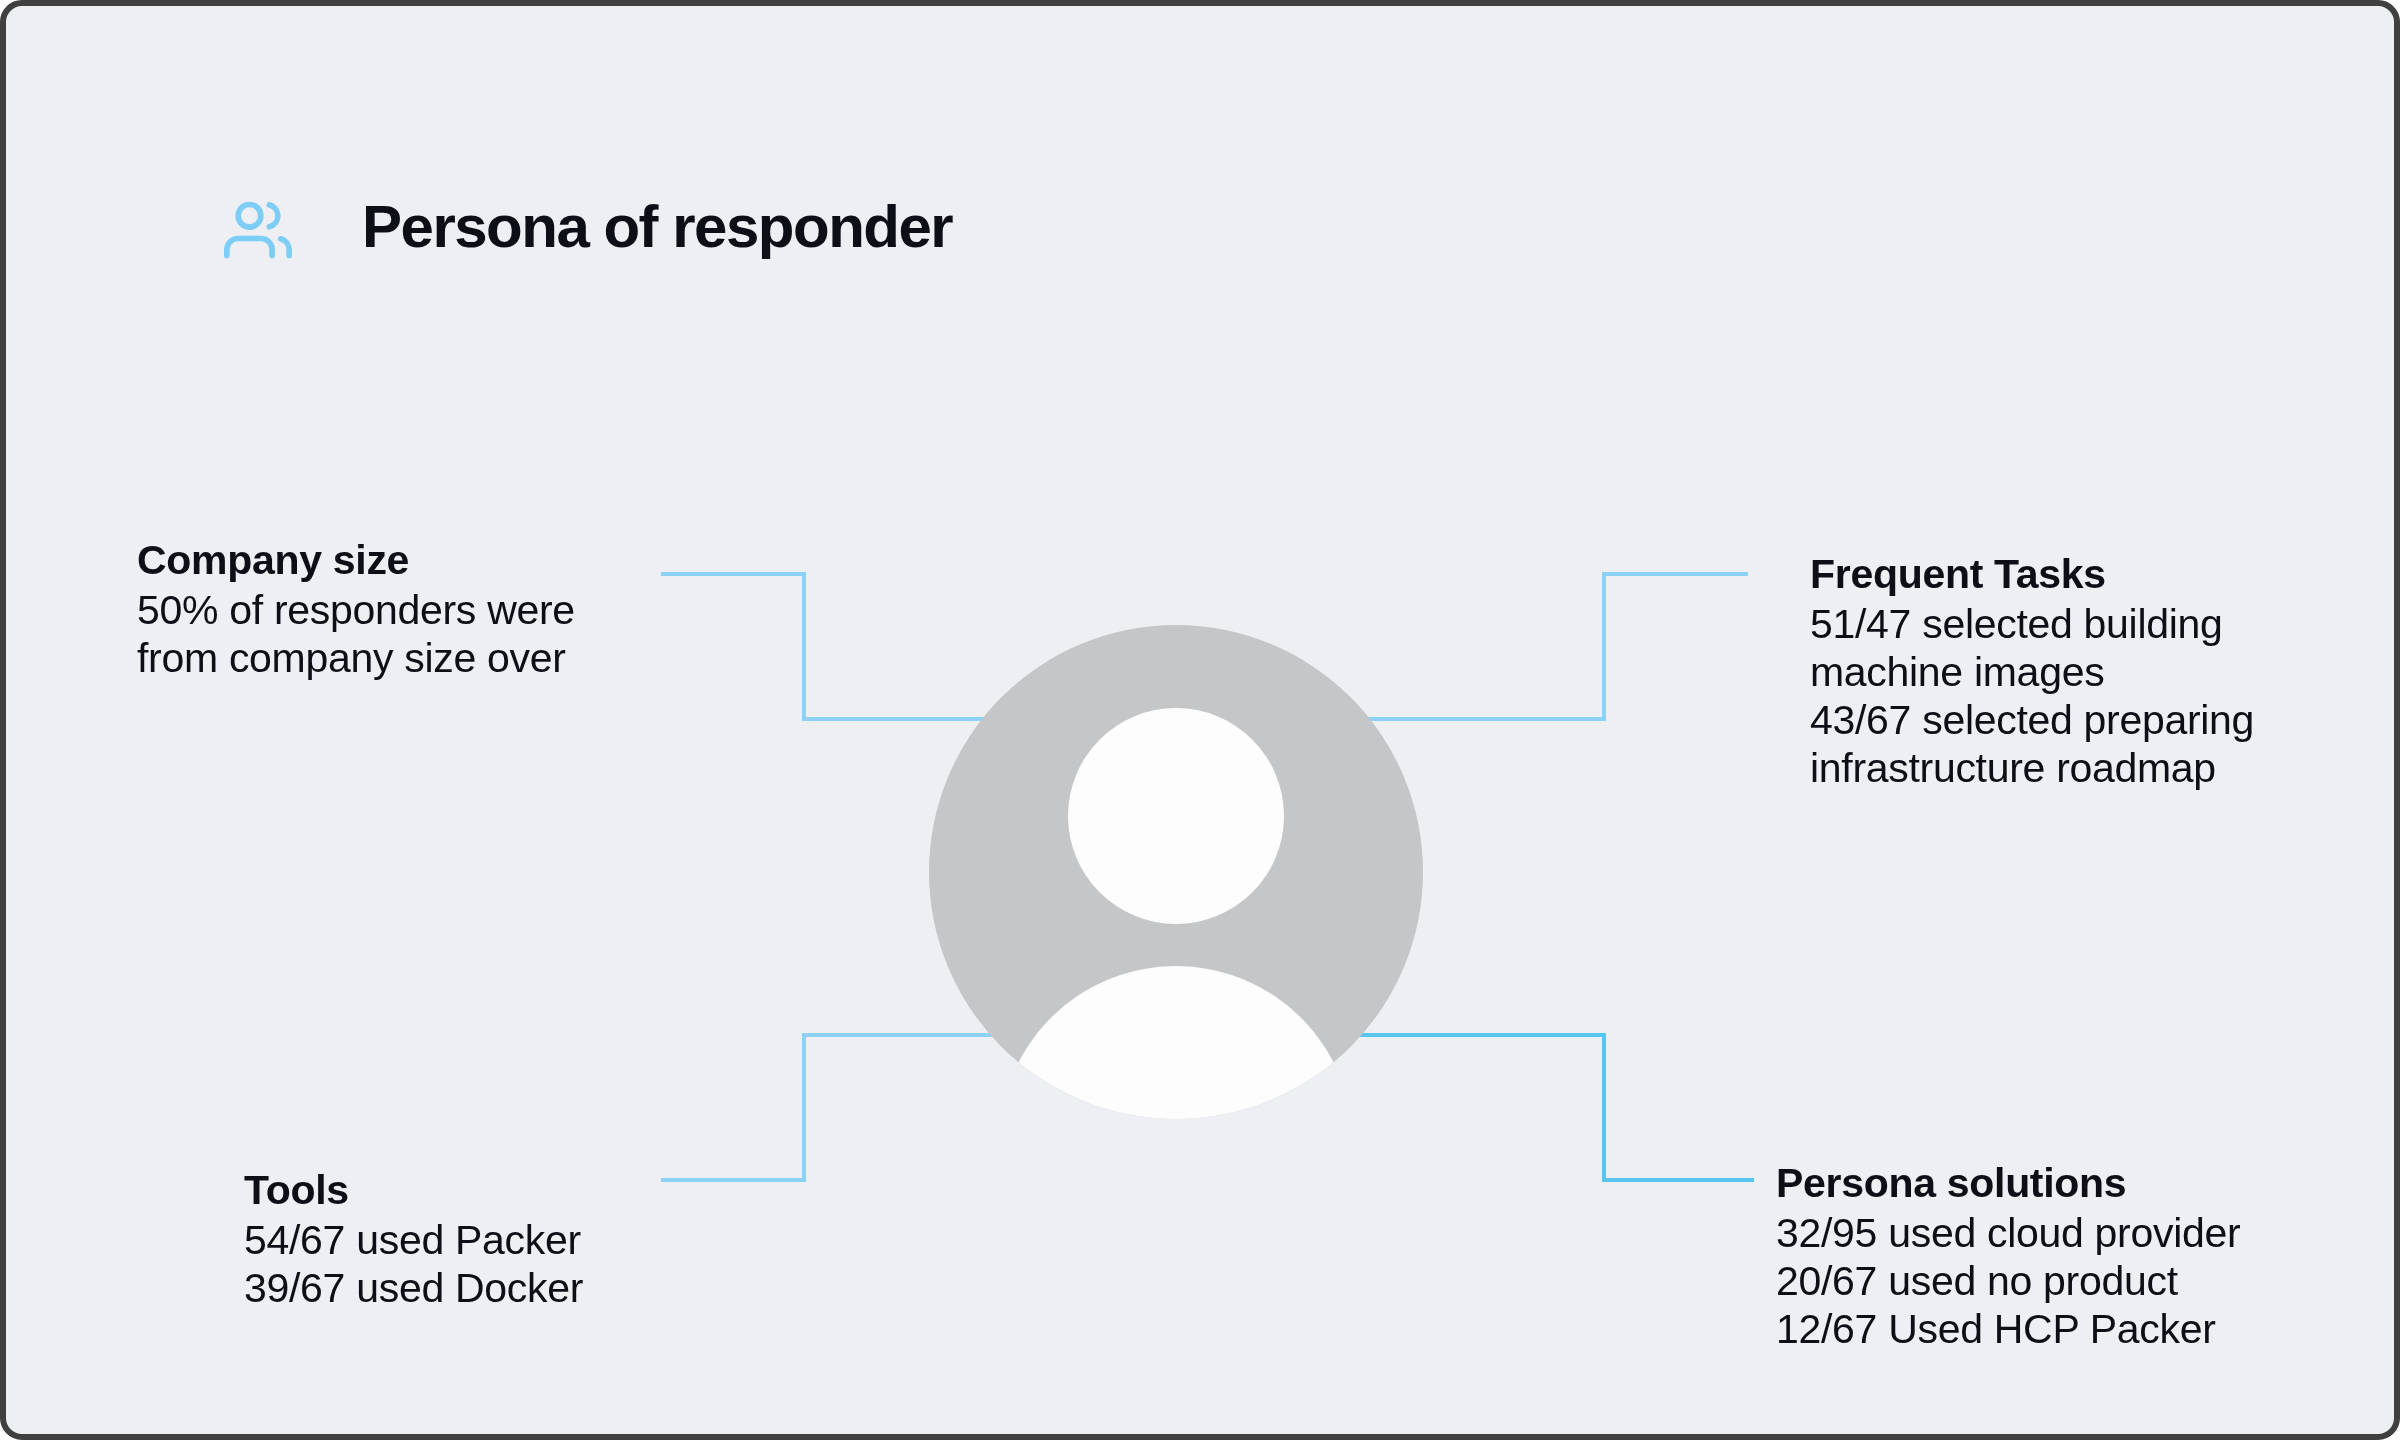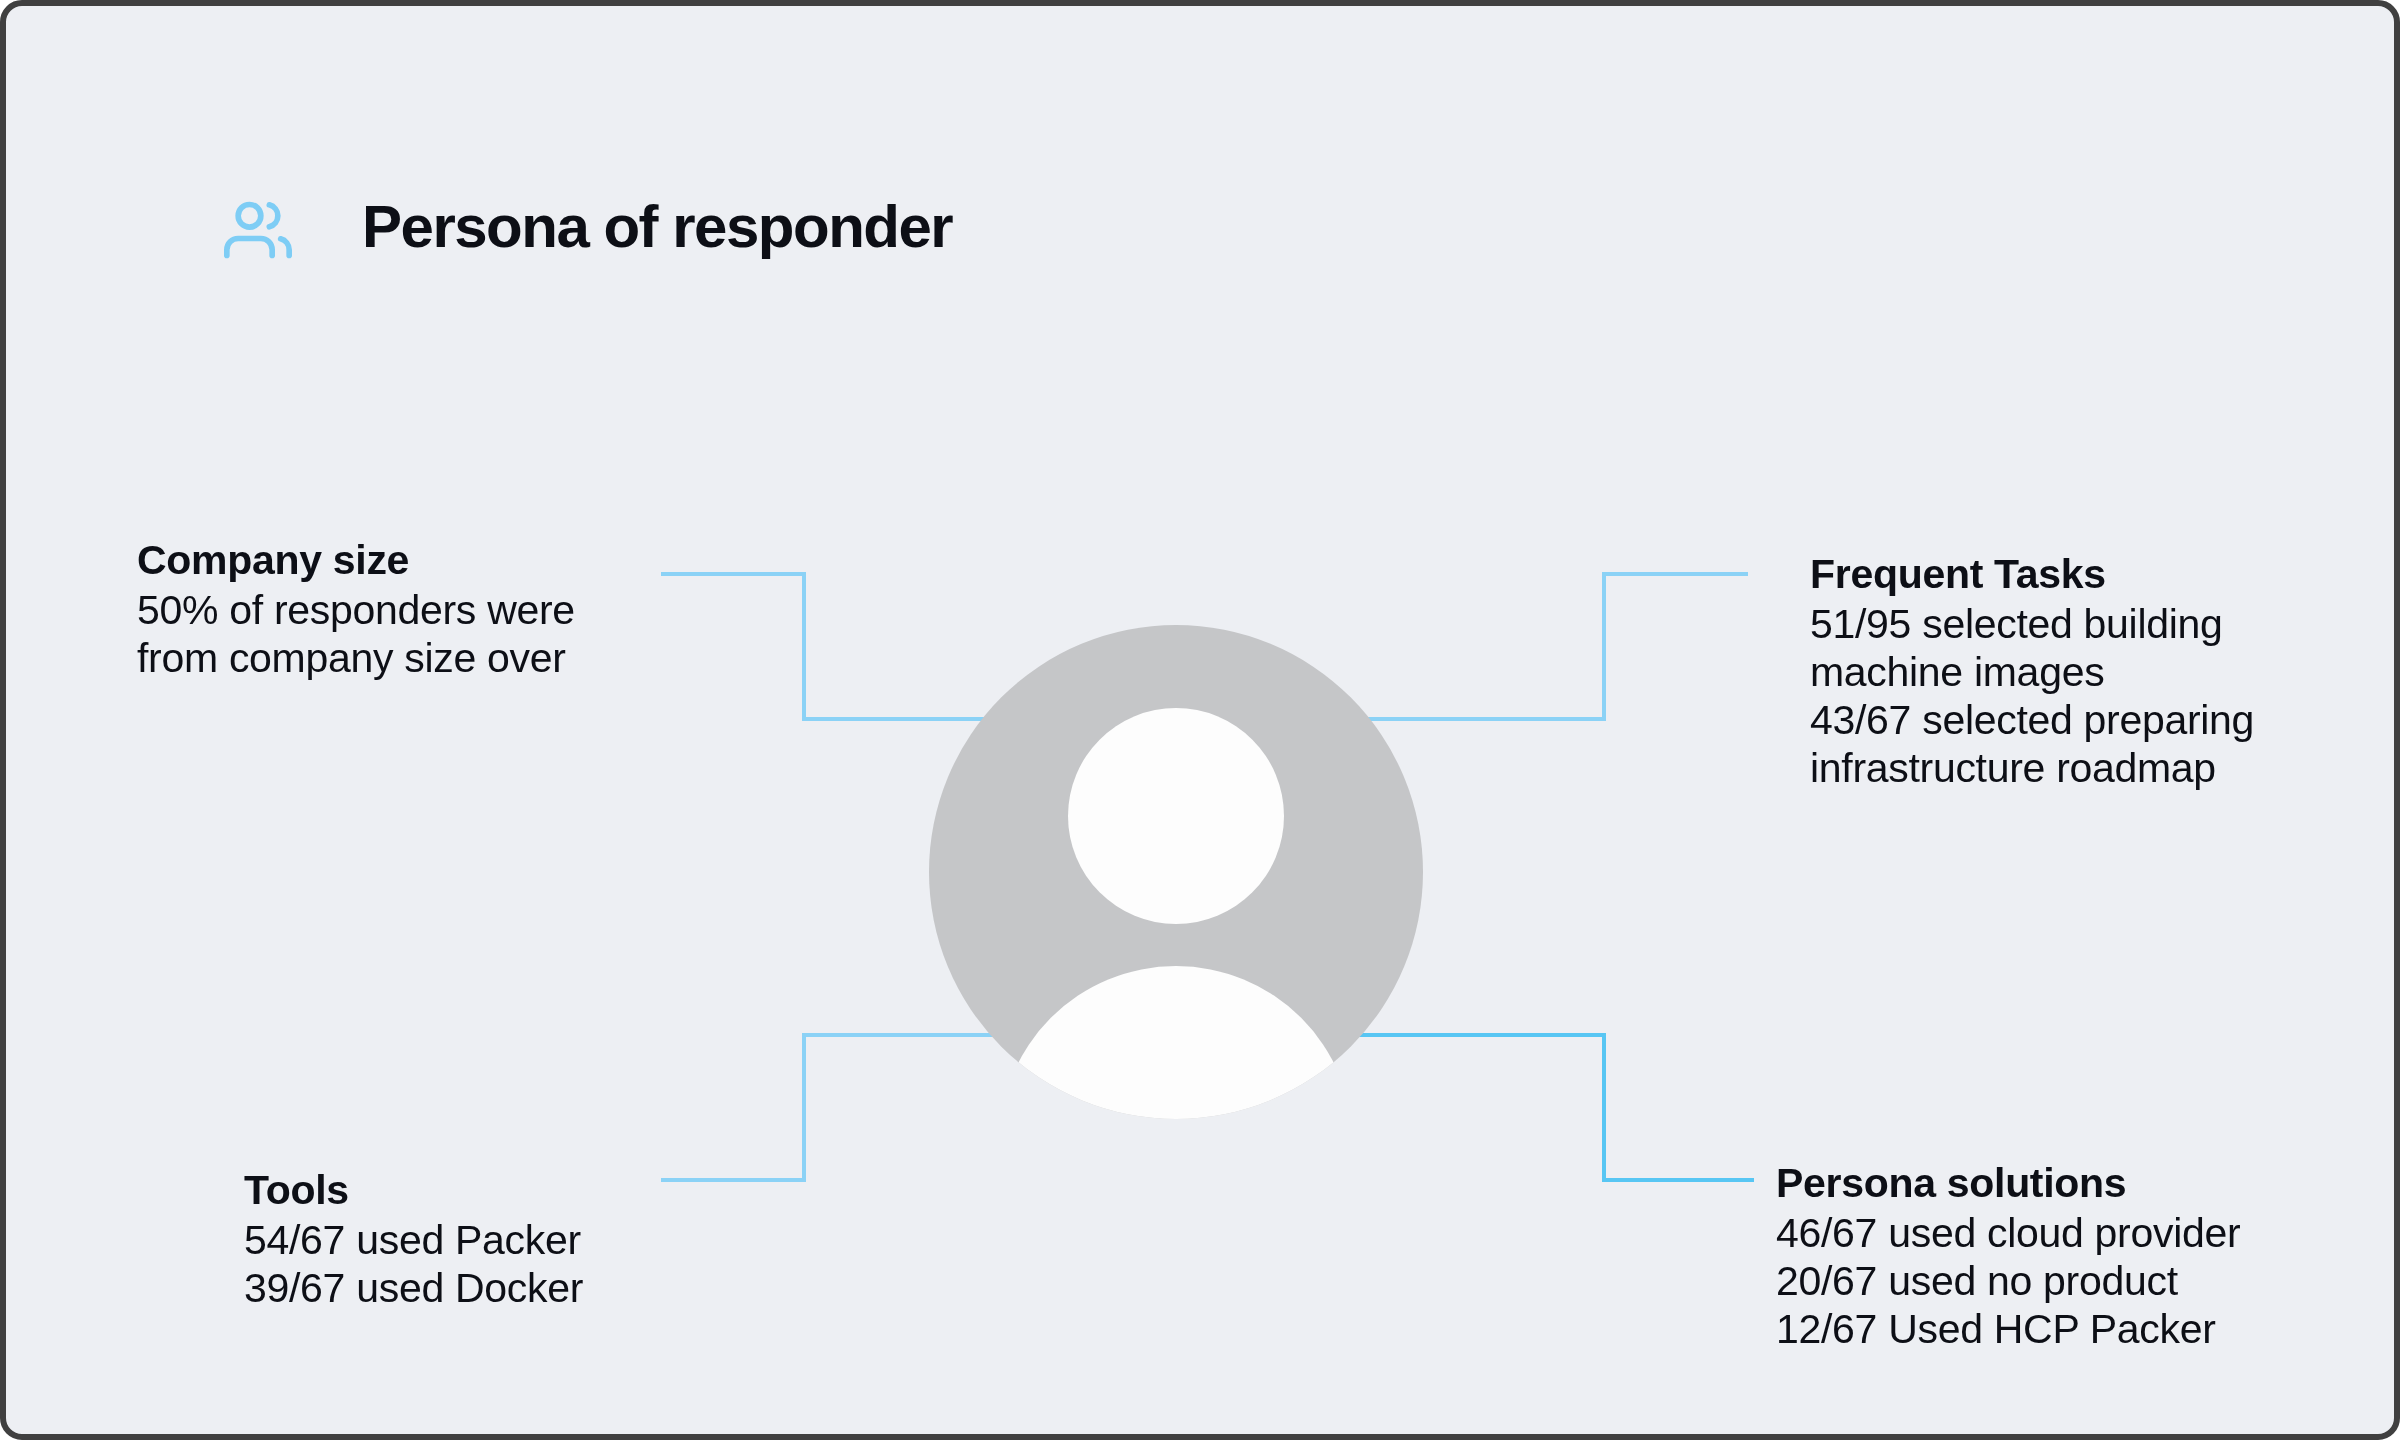--- a/index.html
+++ b/index.html
@@ -117,38 +117,38 @@
       <div class="callout-title">Company size</div>
       <div class="callout-body">
           <div>50% of responders were</div>
           <div>from company size over</div>
         </div>
     </div>
 
     <div class="callout co-frequent">
       <div class="callout-title">Frequent Tasks</div>
       <div class="callout-body">
-          <div>51/95 selected building</div>
+          <div>51/47 selected building</div>
           <div>machine images</div>
           <div>43/67 selected preparing</div>
           <div>infrastructure roadmap</div>
         </div>
     </div>
 
     <div class="callout co-tools">
       <div class="callout-title">Tools</div>
       <div class="callout-body">
           <div>54/67 used Packer</div>
           <div>39/67 used Docker</div>
         </div>
     </div>
 
     <div class="callout co-current">
       <div class="callout-title">Persona solutions</div>
       <div class="callout-body">
-          <div>46/67 used cloud provider</div>
+          <div>32/95 used cloud provider</div>
           <div>20/67 used no product</div>
           <div>12/67 Used HCP Packer</div>
         </div>
     </div>
 
   </div>
 </div>
 
 </body></html>

